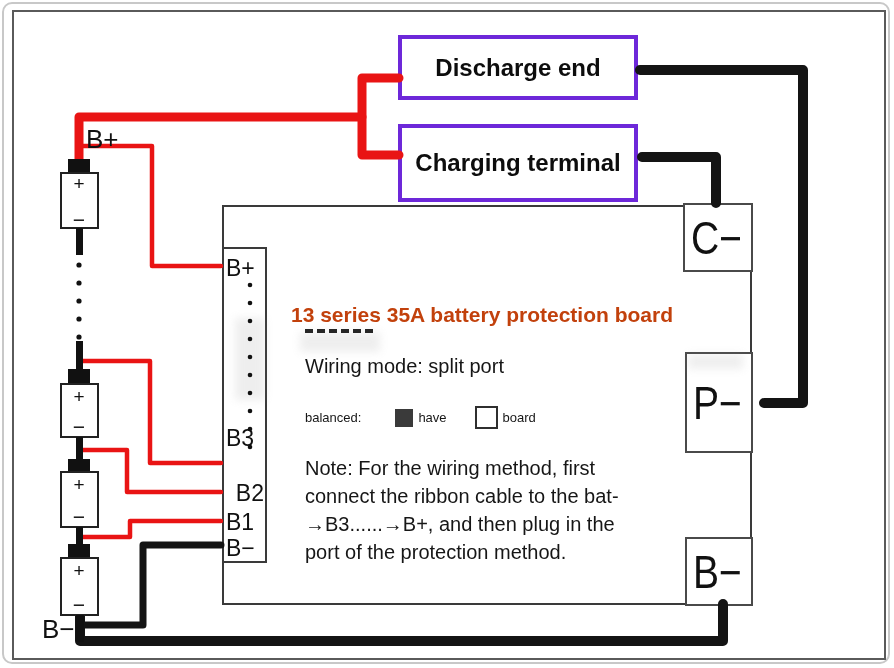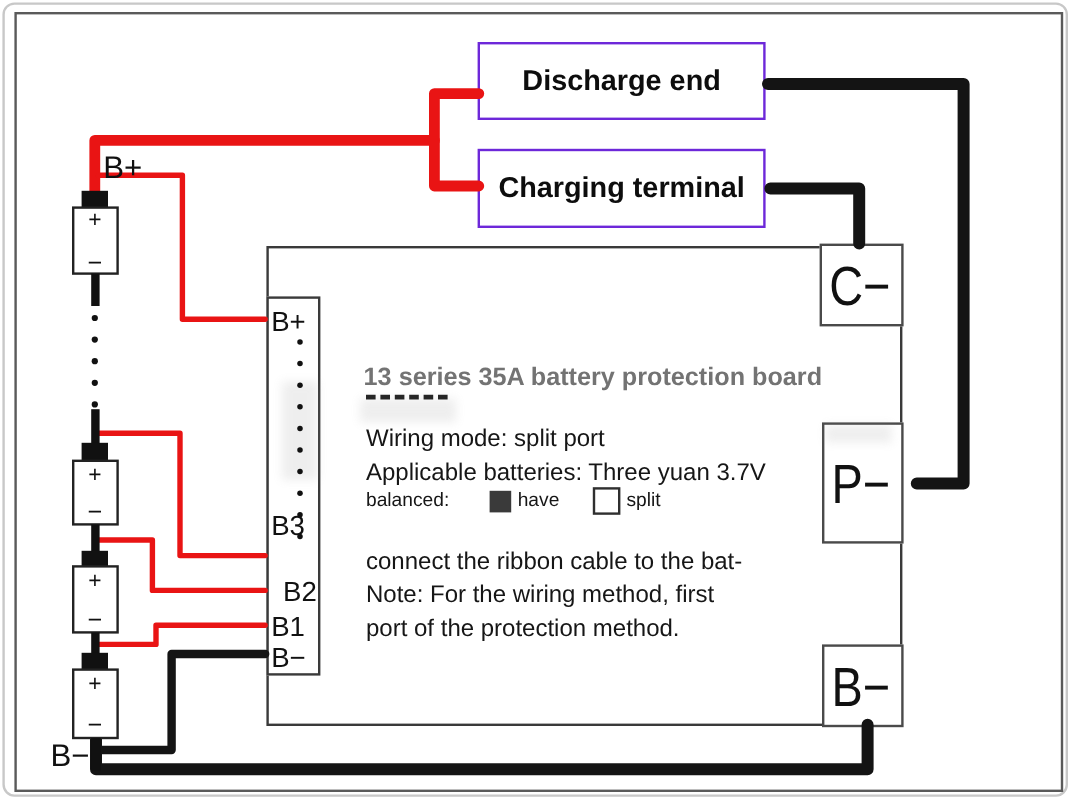--- a/index.html
+++ b/index.html
@@ -3,39 +3,39 @@
 <meta charset="utf-8">
 <style>
   html,body{margin:0;padding:0;background:#fff;}
   #canvas{position:relative;width:894px;height:668px;background:#fff;overflow:hidden;
           font-family:"Liberation Sans",sans-serif;color:#161616;}
   .abs{position:absolute;box-sizing:border-box;}
   
   .frame-outer{left:2px;top:2px;width:888px;height:662px;border:2px solid #c8c8c8;border-radius:10px;}
   .frame-inner{left:12px;top:10px;width:874px;height:650px;border:2px solid #5a5a5a;}
   
-  .obox{background:#fff;border:2px solid #6d28d9;display:flex;align-items:center;justify-content:center;
+  .obox{background:#fff;border:4px solid #6d28d9;display:flex;align-items:center;justify-content:center;
         font-weight:bold;font-size:24px;color:#0d0d0d;white-space:nowrap;}
   .discharge{left:398px;top:35px;width:240px;height:65px;}
-  .charging{left:398px;top:124px;width:240px;height:66px;}
+  .charging{left:398px;top:124px;width:240px;height:78px;}
   
   .board{left:222px;top:205px;width:530px;height:400px;border:2px solid #3a3a3a;background:#fff;}
   .strip{left:222px;top:247px;width:45px;height:316px;border:2px solid #3a3a3a;background:#fff;}
   .strip-label{left:226px;width:38px;font-size:23px;line-height:25px;color:#111;}
   
   .term{background:#fff;border:2px solid #4a4a4a;display:flex;align-items:center;}
   .term span{font-size:46px;color:#111;transform:scaleX(.85);transform-origin:0 50%;padding-left:7px;white-space:nowrap;}
   .term-c{left:683px;top:203px;width:70px;height:69px;}
   .term-p{left:685px;top:352px;width:68px;height:101px;}
   .term-b{left:685px;top:537px;width:68px;height:69px;}
   
-  .title{left:303px;top:303px;font-size:21px;font-weight:bold;color:#737373;white-space:nowrap;}
+  .title{left:291px;top:303px;font-size:21px;font-weight:bold;color:#c2410c;white-space:nowrap;}
   .title-dash{left:305px;top:329px;width:68px;height:0;border-top:4px dashed #262626;}
   .spec{left:305px;top:352px;font-size:20px;line-height:28px;white-space:nowrap;}
-  .balanced-row{left:305px;top:406px;display:flex;align-items:center;font-size:16px;white-space:nowrap;}
+  .balanced-row{left:305px;top:406px;display:flex;align-items:center;font-size:13px;white-space:nowrap;}
   .sq-filled{width:18px;height:18px;background:#3a3a3a;margin-left:34px;}
   .sq-empty{width:19px;height:19px;background:#fff;border:2px solid #2f2f2f;margin-left:28px;}
   .gap5{margin-left:5px;text-align:center;}
   .note{left:305px;top:454px;font-size:20px;line-height:28px;}
   .note div{white-space:nowrap;}
   
   .pack-bplus{left:86px;top:124px;font-size:26px;color:#111;}
   .pack-bminus{left:42px;top:614px;font-size:26px;color:#111;}
   .cellmark{left:70px;width:18px;text-align:center;font-size:19px;line-height:19px;color:#111;}
   .cellminus{font-size:21px;}
@@ -143,30 +143,30 @@
   <div class="abs cellmark" style="top:475px;">+</div>
   <div class="abs cellmark cellminus" style="top:507px;">−</div>
   <div class="abs cellmark" style="top:561px;">+</div>
   <div class="abs cellmark cellminus" style="top:595px;">−</div>
 
   <div class="abs title">13 series 35A battery protection board</div>
   <div class="abs title-dash"></div>
 
   <div class="abs spec">
     <div>Wiring mode: split port</div>
-    <div>Applicable batteries: Three yuan 3.7V</div>
   </div>
 
   <div class="abs balanced-row">
     <span>balanced:</span>
     <span class="sq-filled"></span>
     <span class="gap5">have</span>
     <span class="sq-empty"></span>
-    <span class="gap5">split</span>
+    <span class="gap5">board</span>
   </div>
 
   <div class="abs note">
+    <div>Note: For the wiring method, first</div>
     <div>connect the ribbon cable to the bat-</div>
-    <div>Note: For the wiring method, first</div>
+    <div>→B3......→B+, and then plug in the</div>
     <div>port of the protection method.</div>
   </div>
 
 </div>
 
 </body></html>

